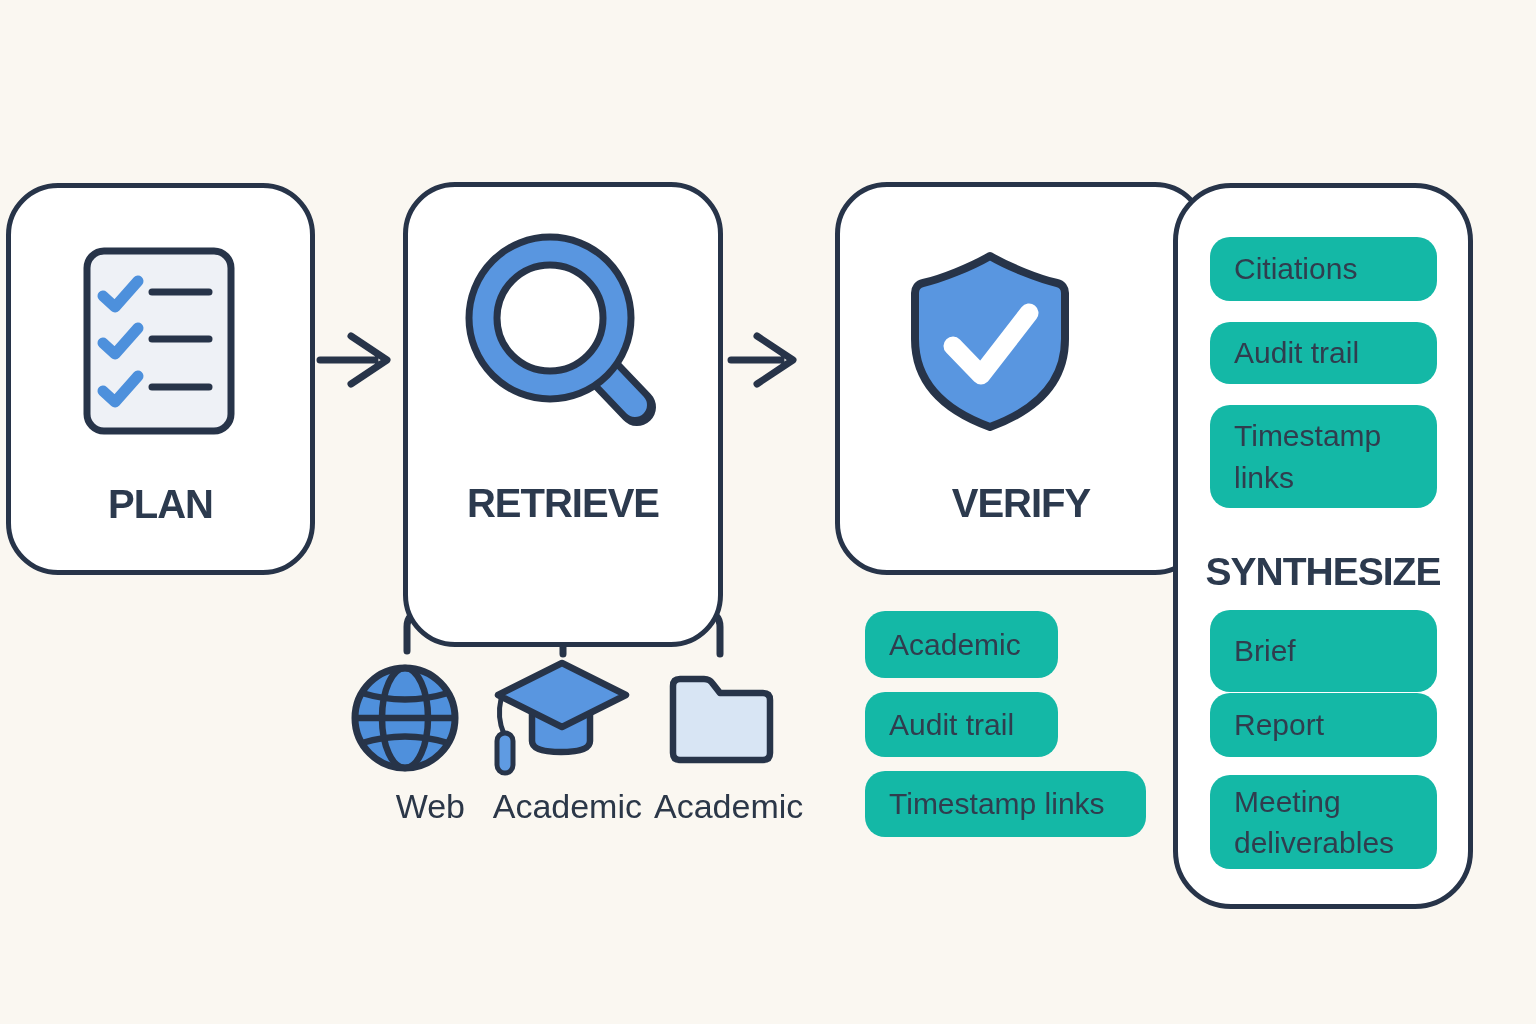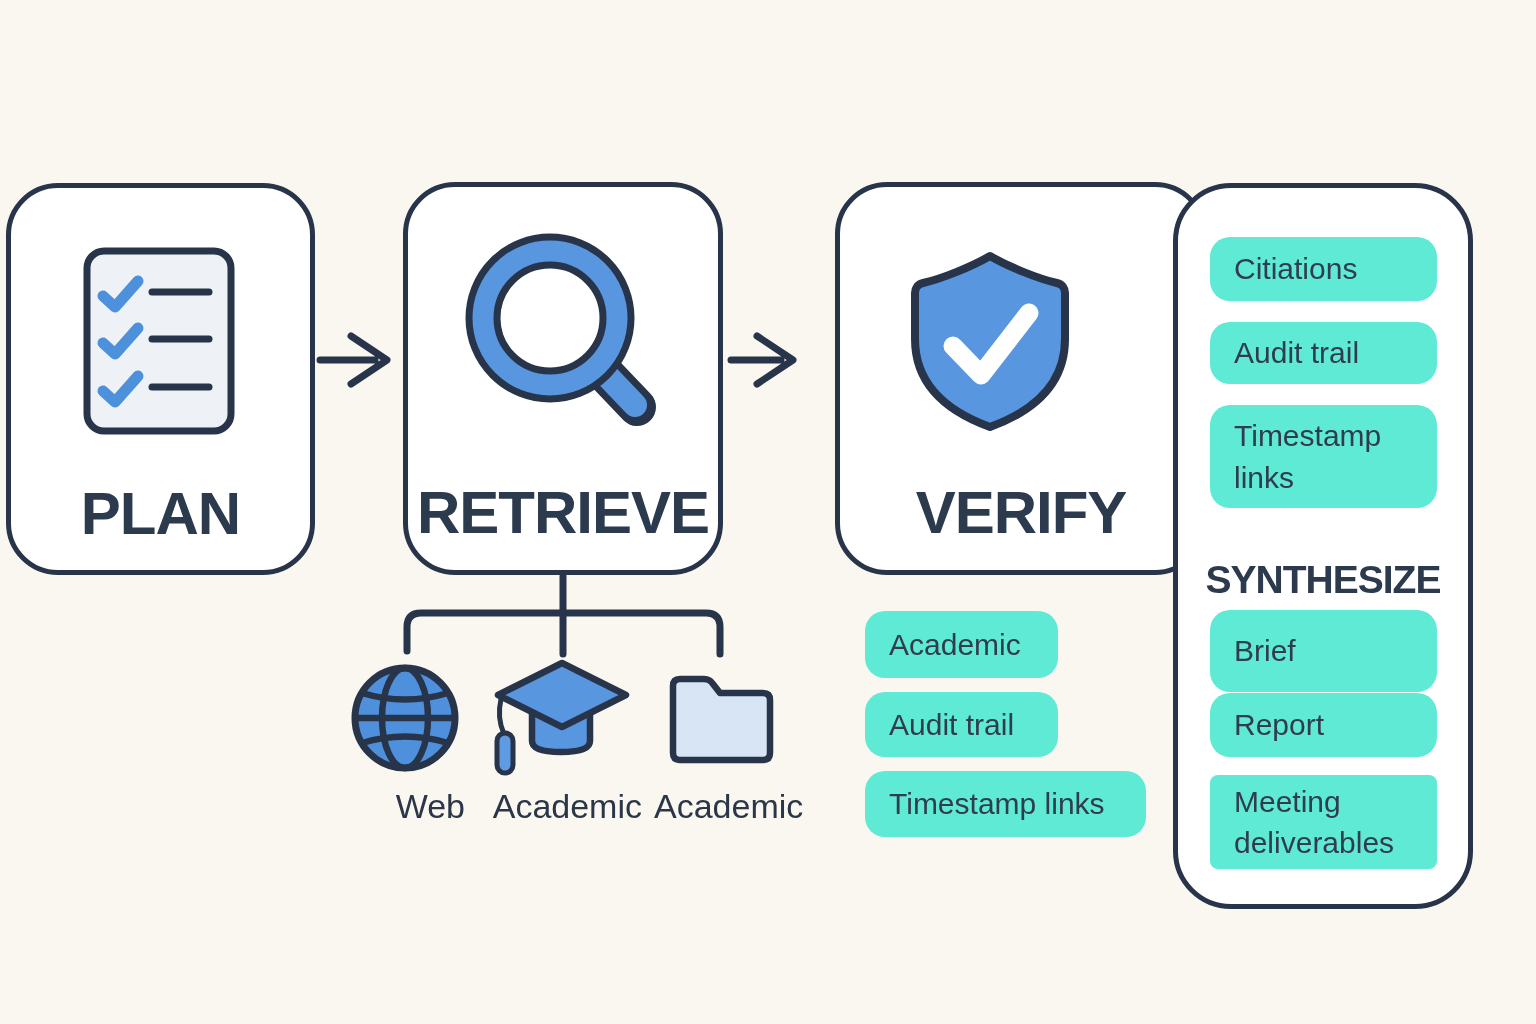--- a/index.html
+++ b/index.html
@@ -11,58 +11,58 @@
   }
   .canvas{position:absolute;inset:0;width:1536px;height:1024px;}
   .overlay{position:absolute;left:0;top:0;width:1536px;height:1024px;pointer-events:none;}
 
   .card{
     position:absolute;background:#ffffff;
     border:5px solid #273449;border-radius:52px;
     box-sizing:border-box;
   }
   .card-plan{left:6px;top:183px;width:309px;height:392px;}
-  .card-retrieve{left:403px;top:182px;width:320px;height:393px;}
+  .card-retrieve{left:403px;top:182px;width:320px;height:465px;}
   .card-verify{left:835px;top:182px;width:372px;height:393px;}
 
   .card-title{
     position:absolute;left:0;right:0;top:296px;margin:0;
-    text-align:center;font-weight:bold;font-size:60px;
+    text-align:center;font-weight:bold;font-size:40px;
     letter-spacing:-1px;color:#2c3a4e;line-height:1;
   }
 
   .icon{position:absolute;}
   .icon-checklist{left:71px;top:58px;}
   .icon-magnifier{left:57px;top:43px;}
   .icon-shield{left:65px;top:62px;}
 
   .panel{
     position:absolute;left:1173px;top:183px;width:300px;height:726px;
     background:#ffffff;border:5px solid #273449;border-radius:58px;
     box-sizing:border-box;
   }
   .panel-title{
-    position:absolute;left:0;right:0;top:372px;margin:0;
+    position:absolute;left:0;right:0;top:364px;margin:0;
     text-align:center;font-weight:bold;font-size:39px;
     letter-spacing:-1px;color:#2c3a4e;line-height:1;
   }
 
   .chip{
-    position:absolute;background:#5eead4;border-radius:20px;
+    position:absolute;background:#14b8a6;border-radius:20px;
     display:flex;align-items:center;box-sizing:border-box;
     padding:6px 20px 6px 24px;
     font-size:30px;color:#303d4e;line-height:1.37;
   }
   .pchip{left:32px;width:227px;}
   .pchip-1{top:49px;height:64px;}
   .pchip-2{top:134px;height:62px;}
   .pchip-3{top:217px;height:103px;}
   .pchip-4{top:422px;height:82px;}
   .pchip-5{top:505px;height:64px;}
-  .pchip-6{top:587px;height:94px;border-radius:8px;}
+  .pchip-6{top:587px;height:94px;}
 
   .vchip-1{left:865px;top:611px;width:193px;height:67px;}
   .vchip-2{left:865px;top:692px;width:193px;height:65px;}
   .vchip-3{left:865px;top:771px;width:281px;height:66px;}
 
   .src-icon{position:absolute;}
   .src-globe{left:348px;top:661px;}
   .src-cap{left:494px;top:657px;}
   .src-folder{left:667px;top:670px;}
 

